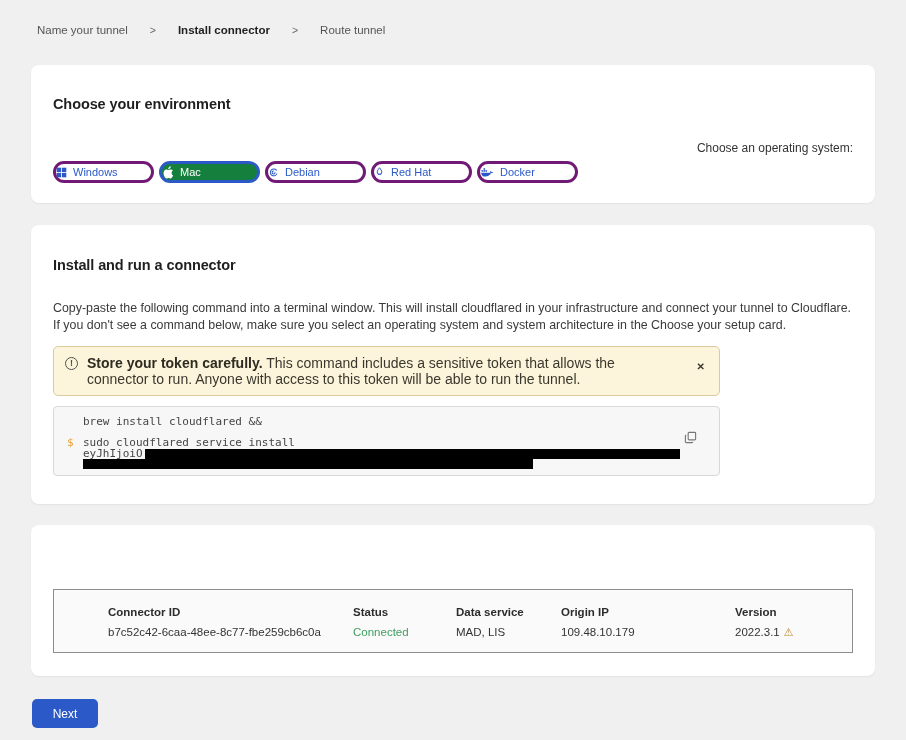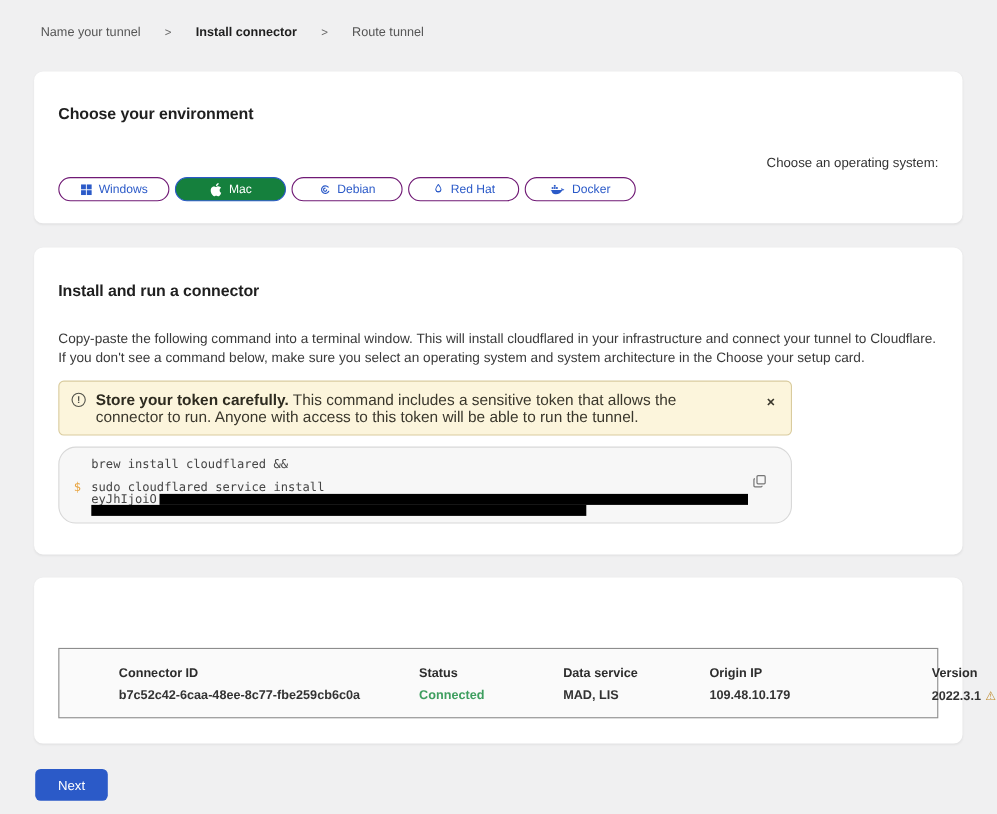--- a/index.html
+++ b/index.html
@@ -23,23 +23,23 @@
     margin:0 31px;
     box-shadow:0 1px 2px rgba(0,0,0,0.06);
   }
   .card h2 { font-size:14.5px; font-weight:700; color:#1f1f1f; letter-spacing:-0.1px; }
 
   .card-env { margin-top:29px; padding:31px 22px 20px 22px; }
   .os-label { margin-top:29px; font-size:12px; color:#333;text-align:right; }
   .os-row { display:flex; gap:5px; margin-top:6px; }
   .os-btn {
     width:101px; height:22px; border-radius:11px;
-    border:1px solid #701a75; background:#fff; color:#2b5ac8;
+    border:3px solid #701a75; background:#fff; color:#2b5ac8;
     font-family:inherit; font-size:11px;
-    display:flex; align-items:center; justify-content:center; gap:6px;
+    display:flex; align-items:center; gap:6px;
     cursor:pointer;
   }
   .os-btn.selected { background:#15803d; border-color:#2b5ac8; color:#fff; }
   .os-btn svg { display:block; }
 
   .card-install { margin-top:22px; padding:32px 22px 28px 22px; }
   .desc { margin-top:27px; font-size:12.4px; line-height:17px; color:#3a3a3a; max-width:800px; }
 
   .banner {
     margin-top:12px; width:667px; min-height:46px;
@@ -55,21 +55,21 @@
   .banner-text { margin-left:9px; font-size:14px; line-height:16px; color:#3a372c; width:585px; }
   .banner-text b { color:#2e2b20; }
   .banner-close {
     position:absolute; right:14px; top:15px;
     background:none; border:none; color:#3a372c; font-size:10px; font-weight:700; cursor:pointer;
     line-height:1;
   }
 
   .codeblock {
     margin-top:10px; width:667px; height:70px;
-    background:#f7f7f7; border:1px solid #d8d8d8; border-radius:16px;
+    background:#f7f7f7; border:1px solid #d8d8d8; border-radius:4px;
     font-family:"DejaVu Sans Mono","Liberation Mono",monospace;
     font-size:11px; color:#454545;
     padding:9px 12px 10px 13px;
     position:relative;
   }
   .cl { display:flex; line-height:11px; }
   .cl .gut { width:16px; flex:0 0 auto; color:#e8a33d; }
   .cl.first { margin-bottom:10px; }
   .bar { display:inline-block; background:#000; height:10px; vertical-align:middle; }
   .bar1 { width:535px; margin-left:2px; }
@@ -79,23 +79,23 @@
     background:none; border:none; padding:0; cursor:pointer;
   }
 
   .card-connectors { margin-top:21px; padding:35px 22px 23px 22px; }
   .ctable {
     margin-top:29px; width:800px; height:64px;
     background:#fafafa; border:1px solid #8d8d8d;
     padding:16px 0 0 54px;
     font-size:11.5px;
   }
-  .trow { display:grid; grid-template-columns:245px 103px 105px 174px 1fr;gap:28px; }
+  .trow { display:grid; grid-template-columns:245px 103px 105px 174px 1fr; }
   .trow.head { font-weight:700; color:#2c2c2c; margin-bottom:8px; }
-  .trow.vals { color:#333;font-weight:bold; }
+  .trow.vals { color:#333; }
   .status-ok { color:#3e9e5f; }
   .tri { color:#c08a2d; margin-left:4px; font-size:11px; }
 
   .next-btn {
     margin:23px 0 0 32px;
     width:66px; height:29px; border-radius:5px;
     background:#2b5ac8; border:none; color:#fff;
     font-family:inherit; font-size:12px; cursor:pointer;
   }
 </style>

